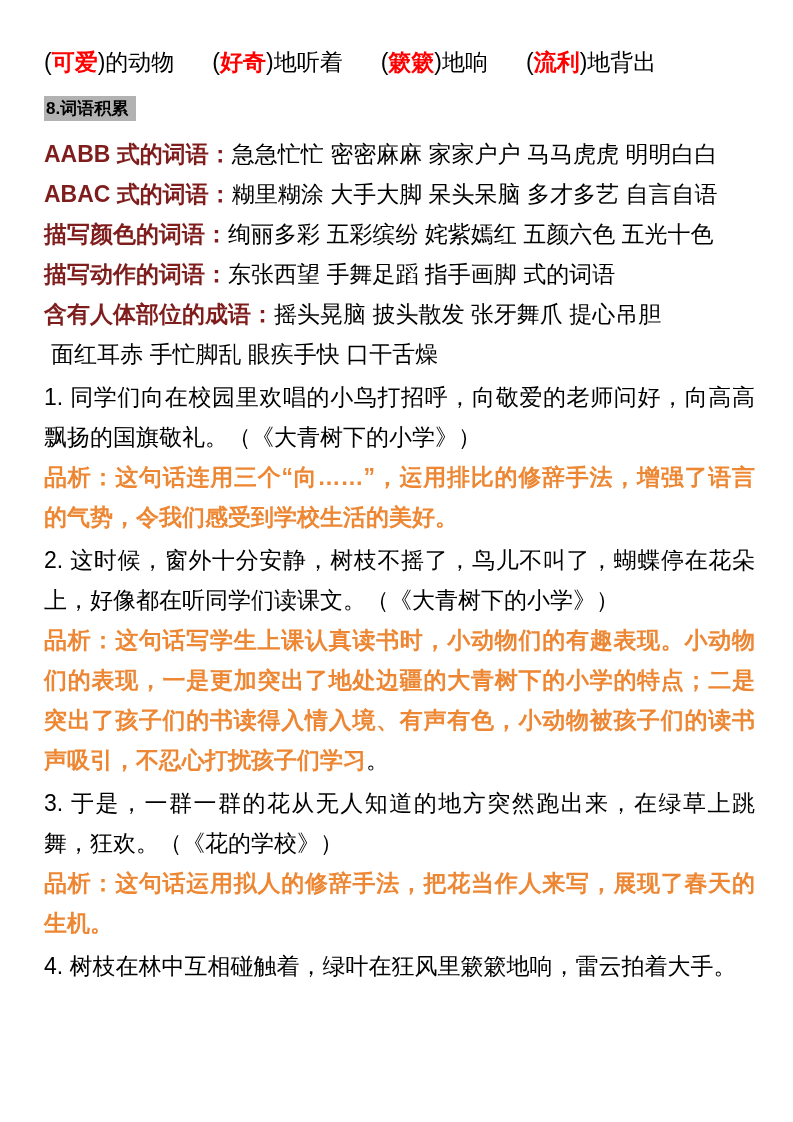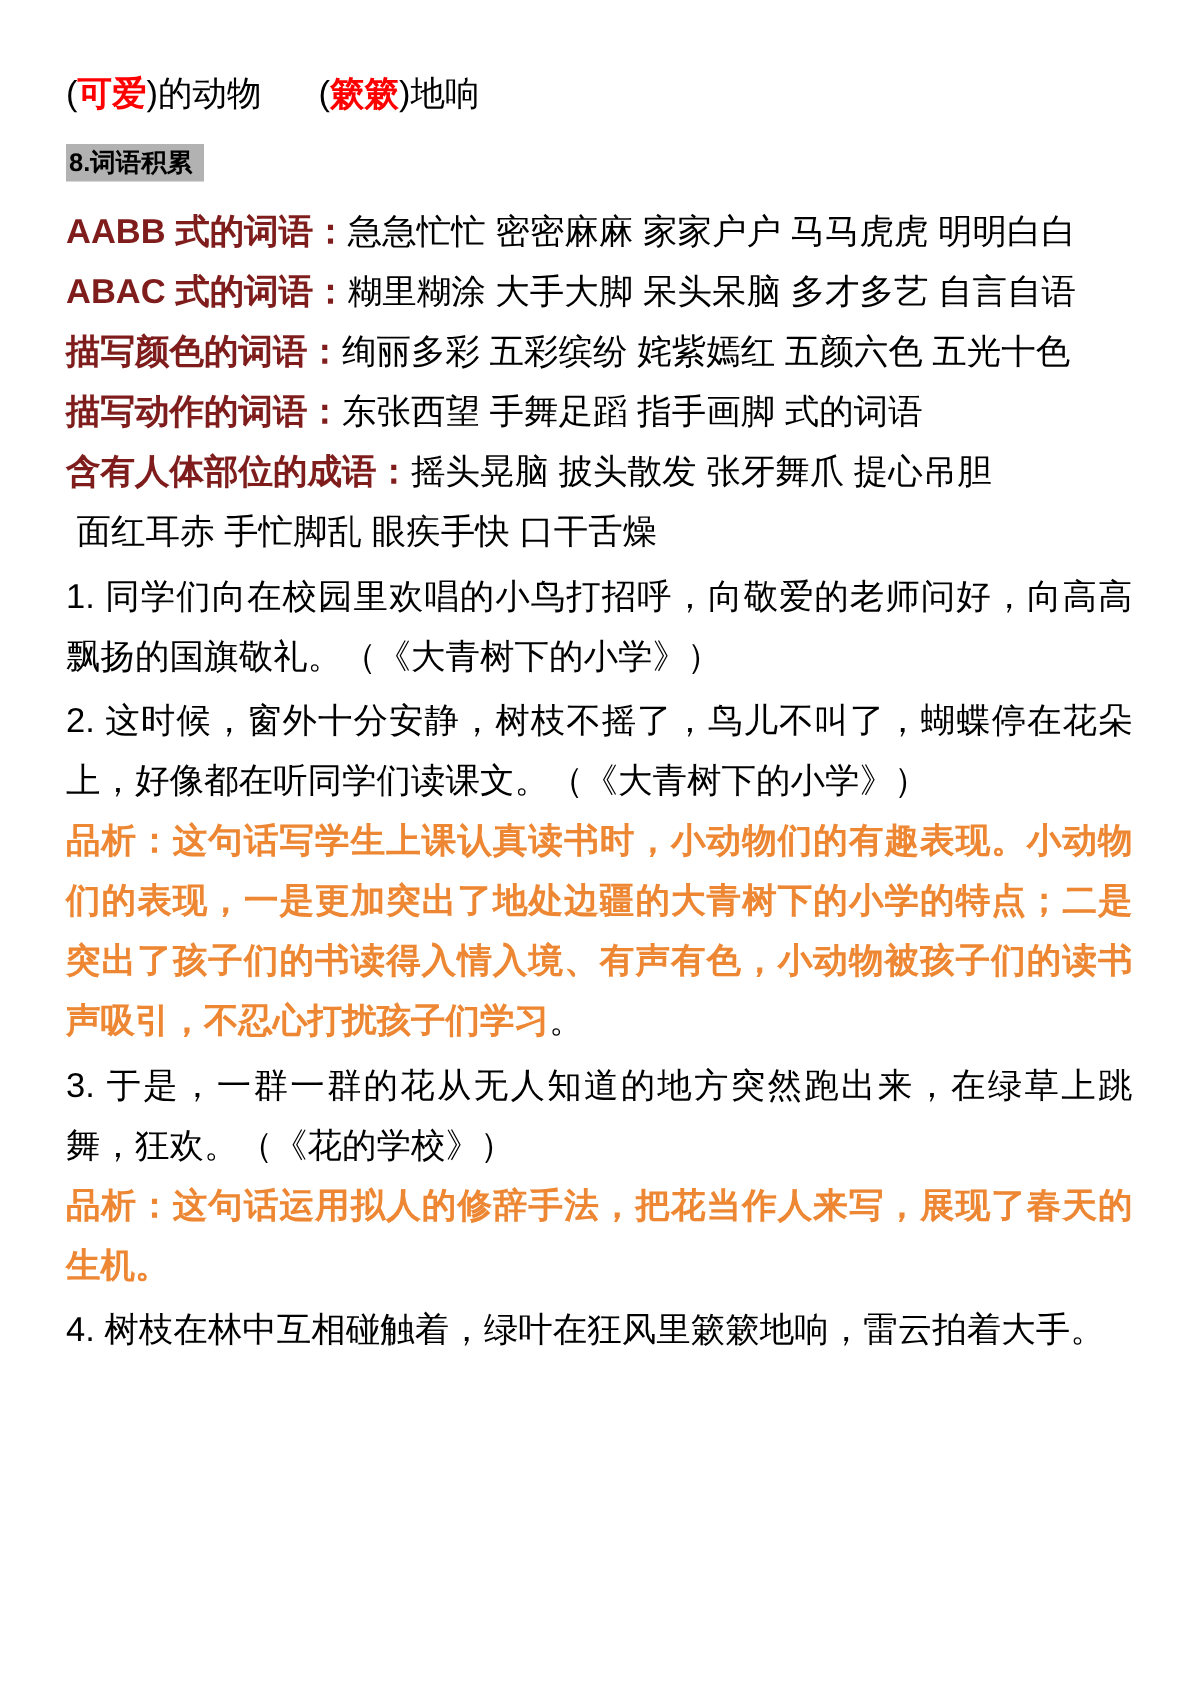--- a/index.html
+++ b/index.html
@@ -75,34 +75,37 @@
     font-weight: normal;
   }
 </style>
 </head>
 <body>
 
 <div class="page">
 
   <div class="fill-line">
     <span><span>(</span><span class="red-word">可爱</span><span>)的动物</span></span>
+    <span><span>(</span><span class="red-word">好奇</span><span>)地听着</span></span>
     <span><span>(</span><span class="red-word">簌簌</span><span>)地响</span></span>
+    <span><span>(</span><span class="red-word">流利</span><span>)地背出</span></span>
   </div>
 
   <div class="heading-gray"><span class="hl">8.词语积累</span></div>
 
   <p class="entry"><span class="label">AABB 式的词语：</span><span>急急忙忙 密密麻麻 家家户户 马马虎虎 明明白白</span></p>
   <p class="entry"><span class="label">ABAC 式的词语：</span><span>糊里糊涂 大手大脚 呆头呆脑 多才多艺 自言自语</span></p>
   <p class="entry"><span class="label">描写颜色的词语：</span><span>绚丽多彩 五彩缤纷 姹紫嫣红 五颜六色 五光十色</span></p>
   <p class="entry"><span class="label">描写动作的词语：</span><span>东张西望 手舞足蹈 指手画脚 式的词语</span></p>
   <p class="entry"><span class="label">含有人体部位的成语：</span><span>摇头晃脑 披头散发 张牙舞爪 提心吊胆</span></p>
   <p class="entry entry-cont">面红耳赤 手忙脚乱 眼疾手快 口干舌燥</p>
 
 
   <p class="sentence">1. 同学们向在校园里欢唱的小鸟打招呼，向敬爱的老师问好，向高高飘扬的国旗敬礼。（《大青树下的小学》）</p>
+  <p class="analysis"><span>品析：这句话连用三个“向……”，运用排比的修辞手法，增强了语言的气势，令我们感受到学校生活的美好。</span><span class="tail"></span></p>
 
   <p class="sentence">2. 这时候，窗外十分安静，树枝不摇了，鸟儿不叫了，蝴蝶停在花朵上，好像都在听同学们读课文。（《大青树下的小学》）</p>
   <p class="analysis"><span>品析：这句话写学生上课认真读书时，小动物们的有趣表现。小动物们的表现，一是更加突出了地处边疆的大青树下的小学的特点；二是突出了孩子们的书读得入情入境、有声有色，小动物被孩子们的读书声吸引，不忍心打扰孩子们学习</span><span class="tail">。</span></p>
 
   <p class="sentence">3. 于是，一群一群的花从无人知道的地方突然跑出来，在绿草上跳舞，狂欢。（《花的学校》）</p>
   <p class="analysis"><span>品析：这句话运用拟人的修辞手法，把花当作人来写，展现了春天的生机。</span><span class="tail"></span></p>
 
   <p class="sentence">4. 树枝在林中互相碰触着，绿叶在狂风里簌簌地响，雷云拍着大手。</p>
 
 </div>

